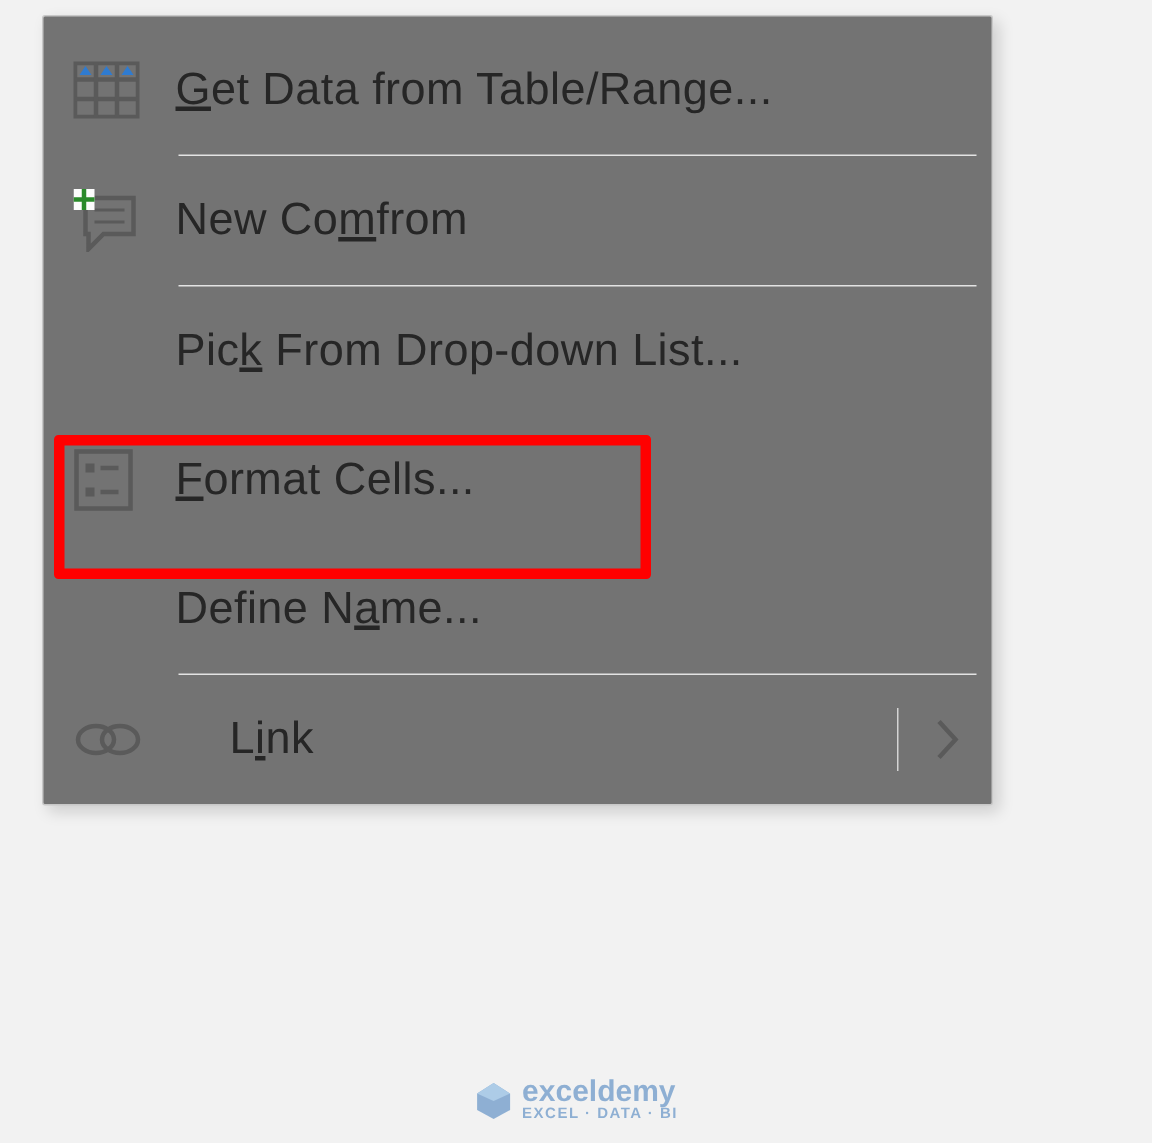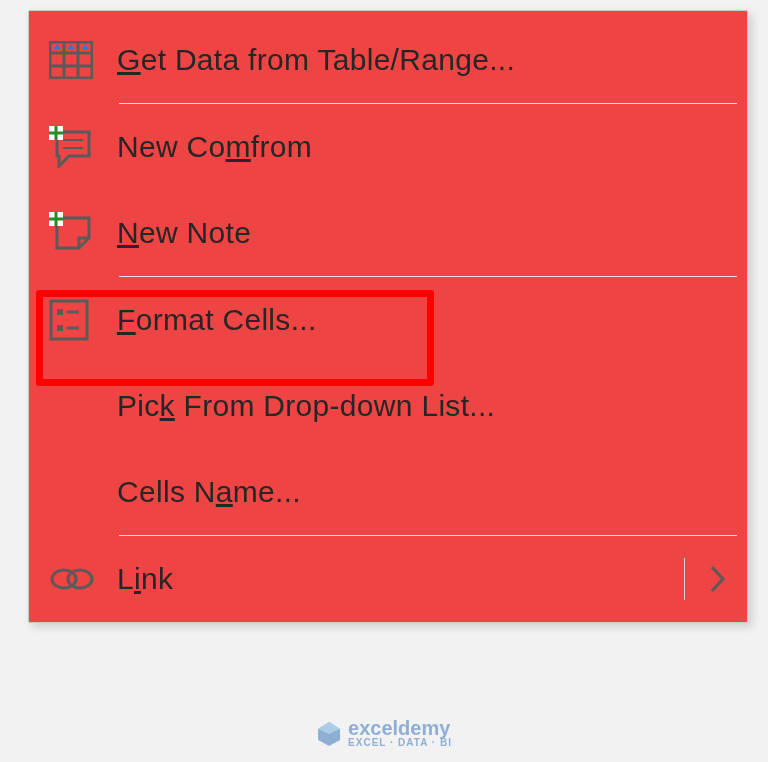--- a/index.html
+++ b/index.html
@@ -6,22 +6,22 @@
     html, body { width: 768px; height: 762px; }
     body {
       font-family: "Segoe UI", Arial, sans-serif;
       background: #f2f2f2;
       position: relative;
     }
     .menu {
       position: absolute;
       top: 10px;
       left: 28px;
-      width: 720px;
-      background: #ef4444;
+      width: 634px;
+      background: #737373;
       border: 1px solid #c8c8c8;
       box-shadow: 4px 4px 10px rgba(0,0,0,0.15);
       border-radius: 2px;
       padding-top: 6px;
     }
     .menu-item {
       display: flex;
       align-items: center;
       height: 86px;
       position: relative;
@@ -118,61 +118,49 @@
         <line x1="14" y1="14" x2="34" y2="14" stroke="#5a5a5a" stroke-width="2"></line>
         <line x1="14" y1="22" x2="34" y2="22" stroke="#5a5a5a" stroke-width="2"></line>
         <rect x="0" y="0" width="14" height="14" fill="#fcfcfc"></rect>
         <line x1="7" y1="0" x2="7" y2="14" stroke="#2a8a2a" stroke-width="3"></line>
         <line x1="0" y1="7" x2="14" y2="7" stroke="#2a8a2a" stroke-width="3"></line>
       </svg>
     </span>
     <span class="label"><span>New Co</span><span class="underline-letter">m</span><span>from</span></span>
   </div>
 
-  <div class="menu-item">
-    <span class="icon-slot">
-      <svg width="44" height="42" viewBox="0 0 44 42">
-        <path d="M8 6 H40 V26 L30 36 H8 Z" fill="none" stroke="#5a5a5a" stroke-width="3"></path>
-        <path d="M30 36 L30 26 L40 26" fill="none" stroke="#5a5a5a" stroke-width="3"></path>
-        <rect x="0" y="0" width="14" height="14" fill="#fcfcfc"></rect>
-        <line x1="7" y1="0" x2="7" y2="14" stroke="#2a8a2a" stroke-width="3"></line>
-        <line x1="0" y1="7" x2="14" y2="7" stroke="#2a8a2a" stroke-width="3"></line>
-      </svg>
-    </span>
-    <span class="label"><span></span><span class="underline-letter">N</span><span>ew Note</span></span>
-  </div>
 
   <div class="divider"></div>
+
+  <div class="menu-item">
+    <span class="icon-slot"></span>
+    <span class="label"><span>Pic</span><span class="underline-letter">k</span><span> From Drop-down List...</span></span>
+  </div>
 
   <div class="menu-item" style="position:relative;">
     <span class="icon-slot">
       <svg width="40" height="42" viewBox="0 0 40 42">
         <rect x="2" y="2" width="36" height="38" fill="none" stroke="#5a5a5a" stroke-width="3"></rect>
         <rect x="8" y="10" width="6" height="6" fill="#5a5a5a"></rect>
         <rect x="8" y="26" width="6" height="6" fill="#5a5a5a"></rect>
         <line x1="18" y1="13" x2="30" y2="13" stroke="#5a5a5a" stroke-width="3"></line>
         <line x1="18" y1="29" x2="30" y2="29" stroke="#5a5a5a" stroke-width="3"></line>
       </svg>
     </span>
     <span class="label"><span></span><span class="underline-letter">F</span><span>ormat Cells...</span></span>
   </div>
 
   <div class="menu-item">
     <span class="icon-slot"></span>
-    <span class="label"><span>Pic</span><span class="underline-letter">k</span><span> From Drop-down List...</span></span>
-  </div>
-
-  <div class="menu-item">
-    <span class="icon-slot"></span>
-    <span class="label"><span>Cells N</span><span class="underline-letter">a</span><span>me...</span></span>
+    <span class="label"><span>Define N</span><span class="underline-letter">a</span><span>me...</span></span>
   </div>
 
   <div class="divider"></div>
 
-  <div class="menu-item" style="position:relative;">
+  <div class="menu-item" style="position:relative;gap:36px;">
     <span class="icon-slot">
       <svg width="46" height="30" viewBox="0 0 46 30">
         <ellipse cx="15" cy="15" rx="12" ry="9" fill="none" stroke="#5a5a5a" stroke-width="3"></ellipse>
         <ellipse cx="31" cy="15" rx="12" ry="9" fill="none" stroke="#5a5a5a" stroke-width="3"></ellipse>
       </svg>
     </span>
     <span class="label"><span>L</span><span class="underline-letter">i</span><span>nk</span></span>
     <span class="submenu-divider"></span>
     <span class="submenu-arrow">
       <svg width="18" height="30" viewBox="0 0 18 30">

